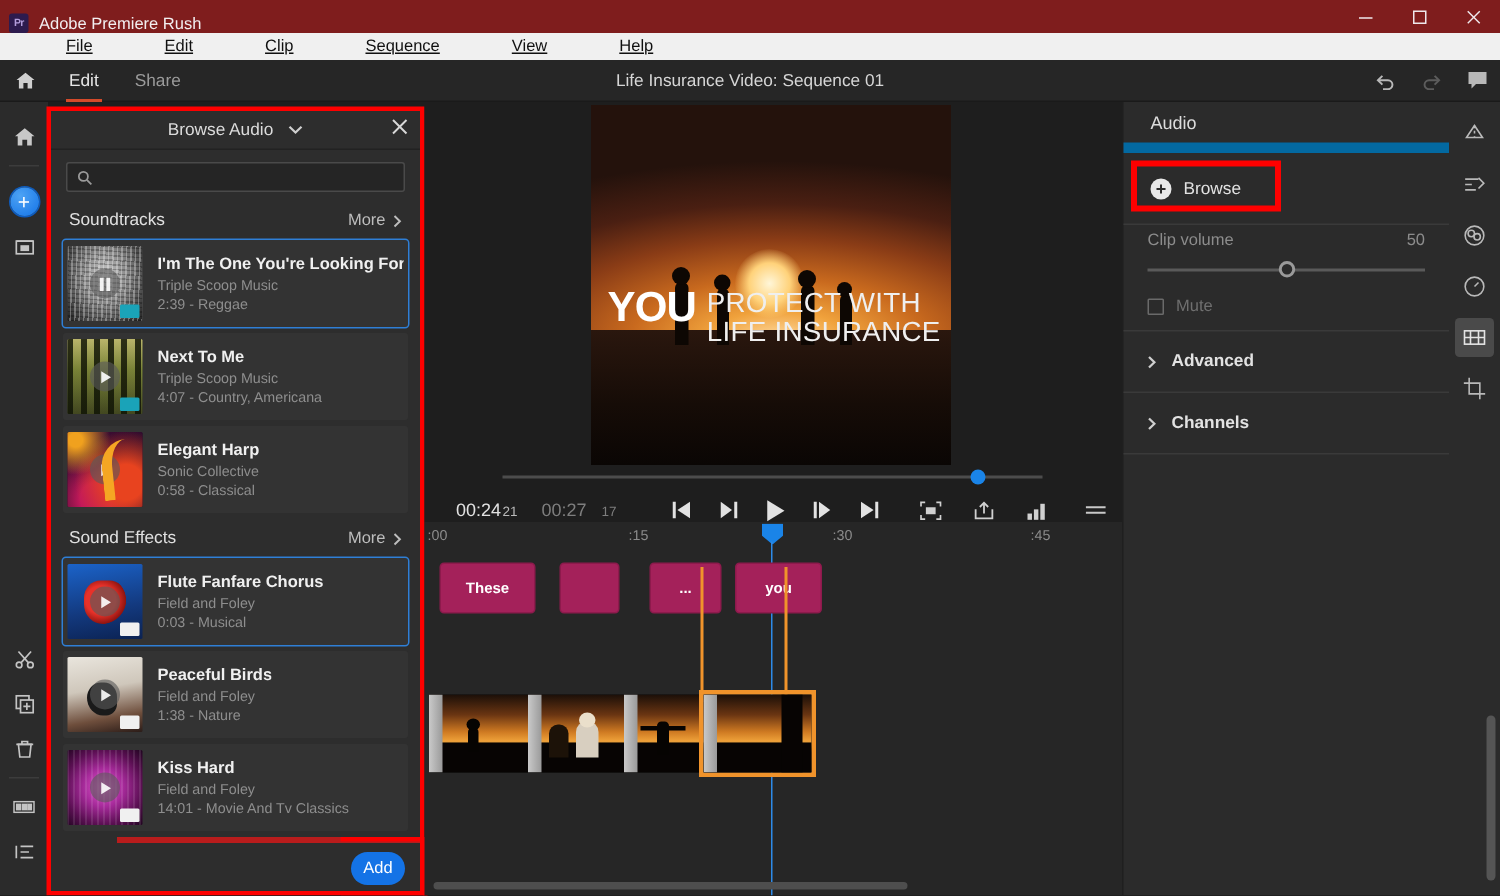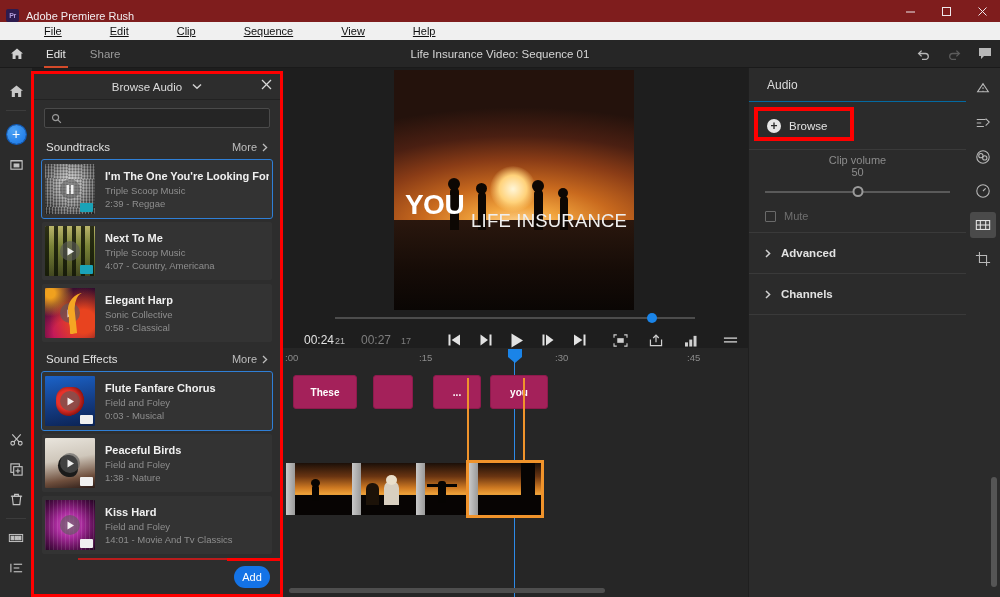--- a/index.html
+++ b/index.html
@@ -186,21 +186,21 @@
   .th6 { background: radial-gradient(ellipse at 48% 50%, #e45ad0 0%, #a62a9a 36%, #5a0f52 70%, #200520 100%); }
   .th6::before {
     content:""; position:absolute; inset:0;
     background: repeating-linear-gradient(90deg, rgba(255,255,255,.10) 0 1px, transparent 1px 4px);
   }
   .t-meta { padding-left: 10px; overflow: hidden; }
   .t-title { font-size: 11px; color: #f0f0f0; font-weight: bold; white-space: nowrap; }
   .t-artist { font-size: 9.5px; color: #8e8e8e; margin-top: 3px; }
   .t-dur { font-size: 9.5px; color: #8e8e8e; margin-top: 2px; }
   .browse-foot {
-    height: 36px; position: relative; border-top: 2px solid #b91c1c; margin-left: 44px;
+    height: 36px; position: relative; border-top: 4px solid #b91c1c; margin-left: 44px;
   }
   .add-btn {
     position: absolute; right: 10px; top: 6px; width: 36px; height: 22px;
     border-radius: 11px; background: #1473e6; color: #fff; font-size: 11px;
     display: flex; align-items: center; justify-content: center;
   }
   .add-outline {
     position: absolute; left: 227px; top: 558px; width: 58px; height: 39px;
     border: 3px solid #fe0000; border-left: none;
   }
@@ -316,21 +316,21 @@
     background: #4e4e4e; border-radius: 3px;
   }
 
   
   .rightpanel {
     position: absolute; left: 748px; top: 68px; width: 218px; height: 529px;
     background: #2b2b2b; border-left: 1px solid #1f1f1f;
   }
   .rp-head {
     height: 34px; display: flex; align-items: center; padding-left: 18px;
-    font-size: 12px; color: #dcdcdc; border-bottom: 1px solid #0369a1;
+    font-size: 12px; color: #dcdcdc; border-bottom: 7px solid #0369a1;
   }
   .rp-browse-row { height: 48px; display: flex; align-items: center; padding-left: 18px;
     border-bottom: 1px solid #3a3a3a; }
   .rp-browse {
     display: flex; align-items: center; gap: 8px; color: #e2e2e2; font-size: 11.5px;
   }
   .rp-browse .pc {
     width: 14px; height: 14px; border-radius: 50%; background: #e8e8e8;
     color: #2b2b2b; font-size: 12px; font-weight: bold; line-height: 0;
     display: flex; align-items: center; justify-content: center;
@@ -352,21 +352,21 @@
   .reset-ico { color: #6f6f6f; display: flex; }
   .toggle {
     width: 24px; height: 12px; border-radius: 6px; background: #6c6c6c; position: relative;
   }
   .toggle::after {
     content:""; position: absolute; right: 1px; top: 1px; width: 10px; height: 10px;
     border-radius: 50%; background: #d8d8d8;
   }
   .prop-row {
     display: flex; align-items: center; justify-content: space-between;
-    padding: 4px 16px 0 16px; font-size: 11px; color: #8c8c8c; flex-direction: column;
+    padding: 4px 16px 0 16px; font-size: 11px; color: #8c8c8c;
   }
   .prop-val { font-size: 11px; color: #8c8c8c; }
   .slider { position: relative; margin: 8px 16px 10px 16px; height: 12px; }
   .slider-track { position: absolute; left: 0; right: 0; top: 5px; height: 2px; background: #5a5a5a; }
   .slider-knob {
     position: absolute; left: 50%; top: 0; width: 11px; height: 11px;
     border-radius: 50%; border: 2px solid #9a9a9a; background: #2b2b2b;
     transform: translateX(-50%);
   }
   .mute-row { display: flex; align-items: center; gap: 8px; padding: 2px 16px 10px 16px; }
@@ -679,21 +679,21 @@
       <div class="fig" style="left:54px;top:108px;width:12px;height:12px;border-radius:50%"></div>
       <div class="fig" style="left:84px;top:122px;width:8px;height:38px;border-radius:4px 4px 0 0"></div>
       <div class="fig" style="left:82px;top:113px;width:11px;height:11px;border-radius:50%"></div>
       <div class="fig" style="left:140px;top:120px;width:9px;height:40px;border-radius:4px 4px 0 0"></div>
       <div class="fig" style="left:138px;top:110px;width:12px;height:12px;border-radius:50%"></div>
       <div class="fig" style="left:166px;top:126px;width:8px;height:34px;border-radius:4px 4px 0 0"></div>
       <div class="fig" style="left:164px;top:118px;width:10px;height:10px;border-radius:50%"></div>
       <div class="vtext">
         <span class="you">YOU</span>
         <span class="rest">
-          <br>
+          <span>PROTECT WITH</span><br>
           <span>LIFE INSURANCE</span>
         </span>
       </div>
     </div>
 
     <div class="scrub">
       <div class="scrub-line"></div>
       <div class="scrub-knob"></div>
     </div>
 

